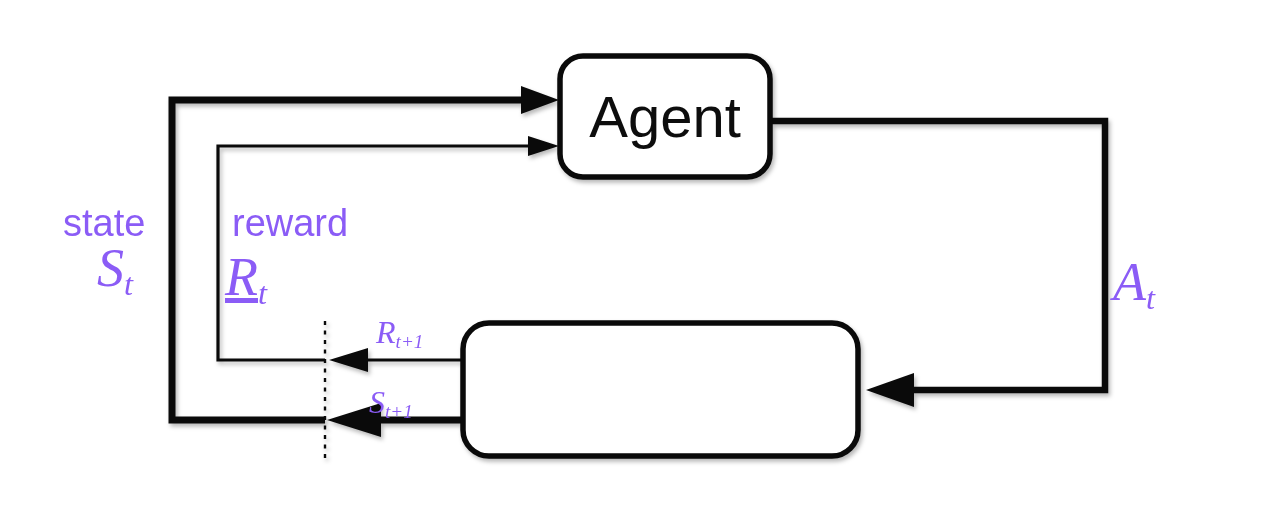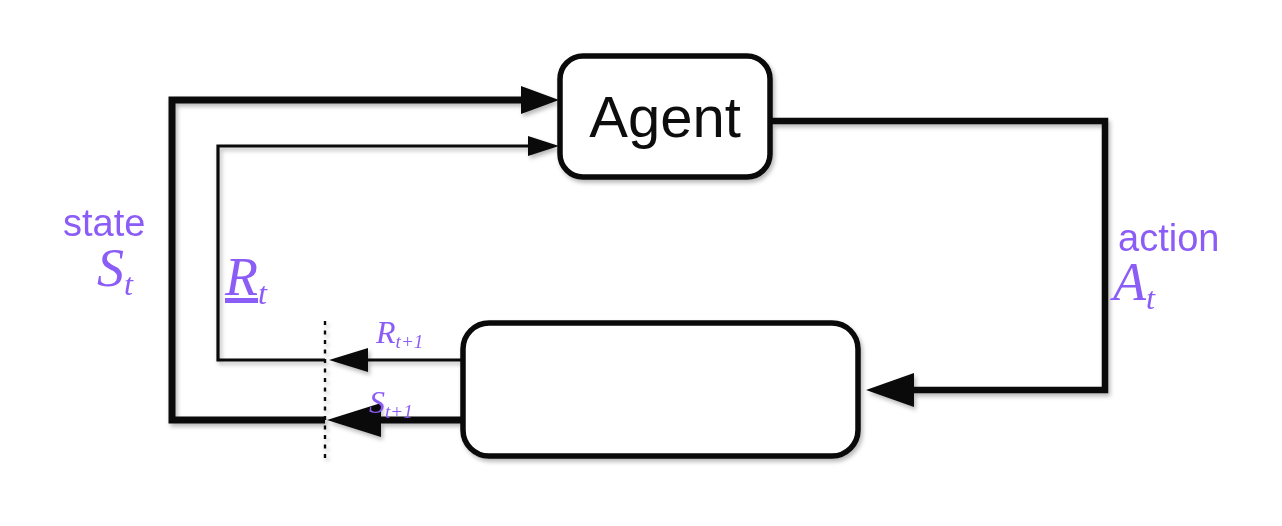--- a/index.html
+++ b/index.html
@@ -111,21 +111,21 @@
     <polygon class="arrowhead" points="866,390 914,373 914,407"></polygon>
     <polygon class="arrowhead" points="329,360 368,348 368,372"></polygon>
     <polygon class="arrowhead" points="327,420 381,403 381,437"></polygon>
   </svg>
 
   <div class="node-label agent">Agent</div>
 
   <div class="label word lbl-state-word">state</div>
   <div class="label math lbl-state-sym"><span>S</span><sub>t</sub></div>
 
+  <div class="label word lbl-reward-word">reward</div>
   <div class="label math lbl-reward-sym"><span>R</span><sub>t</sub></div>
 
-  <div class="label word lbl-action-word">action</div>
   <div class="label math lbl-action-sym"><span>A</span><sub>t</sub></div>
 
   <div class="label math small lbl-next-reward"><span>R</span><sub>t+1</sub></div>
   <div class="label math small lbl-next-state"><span>S</span><sub>t+1</sub></div>
 
 </div>
 
 </body></html>

